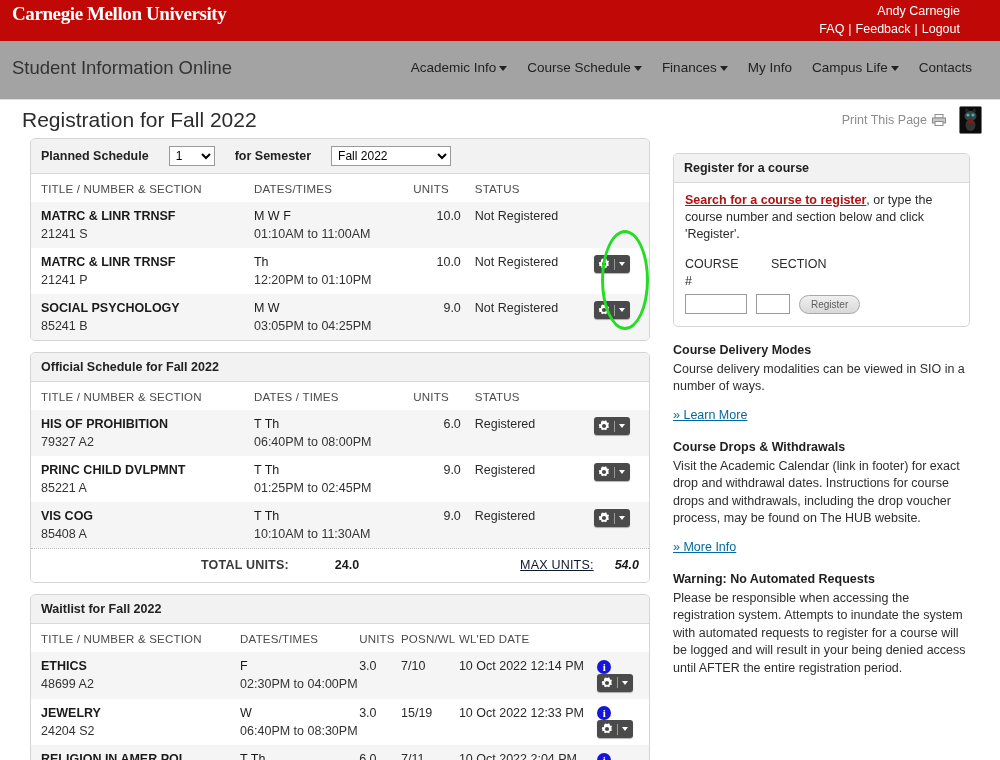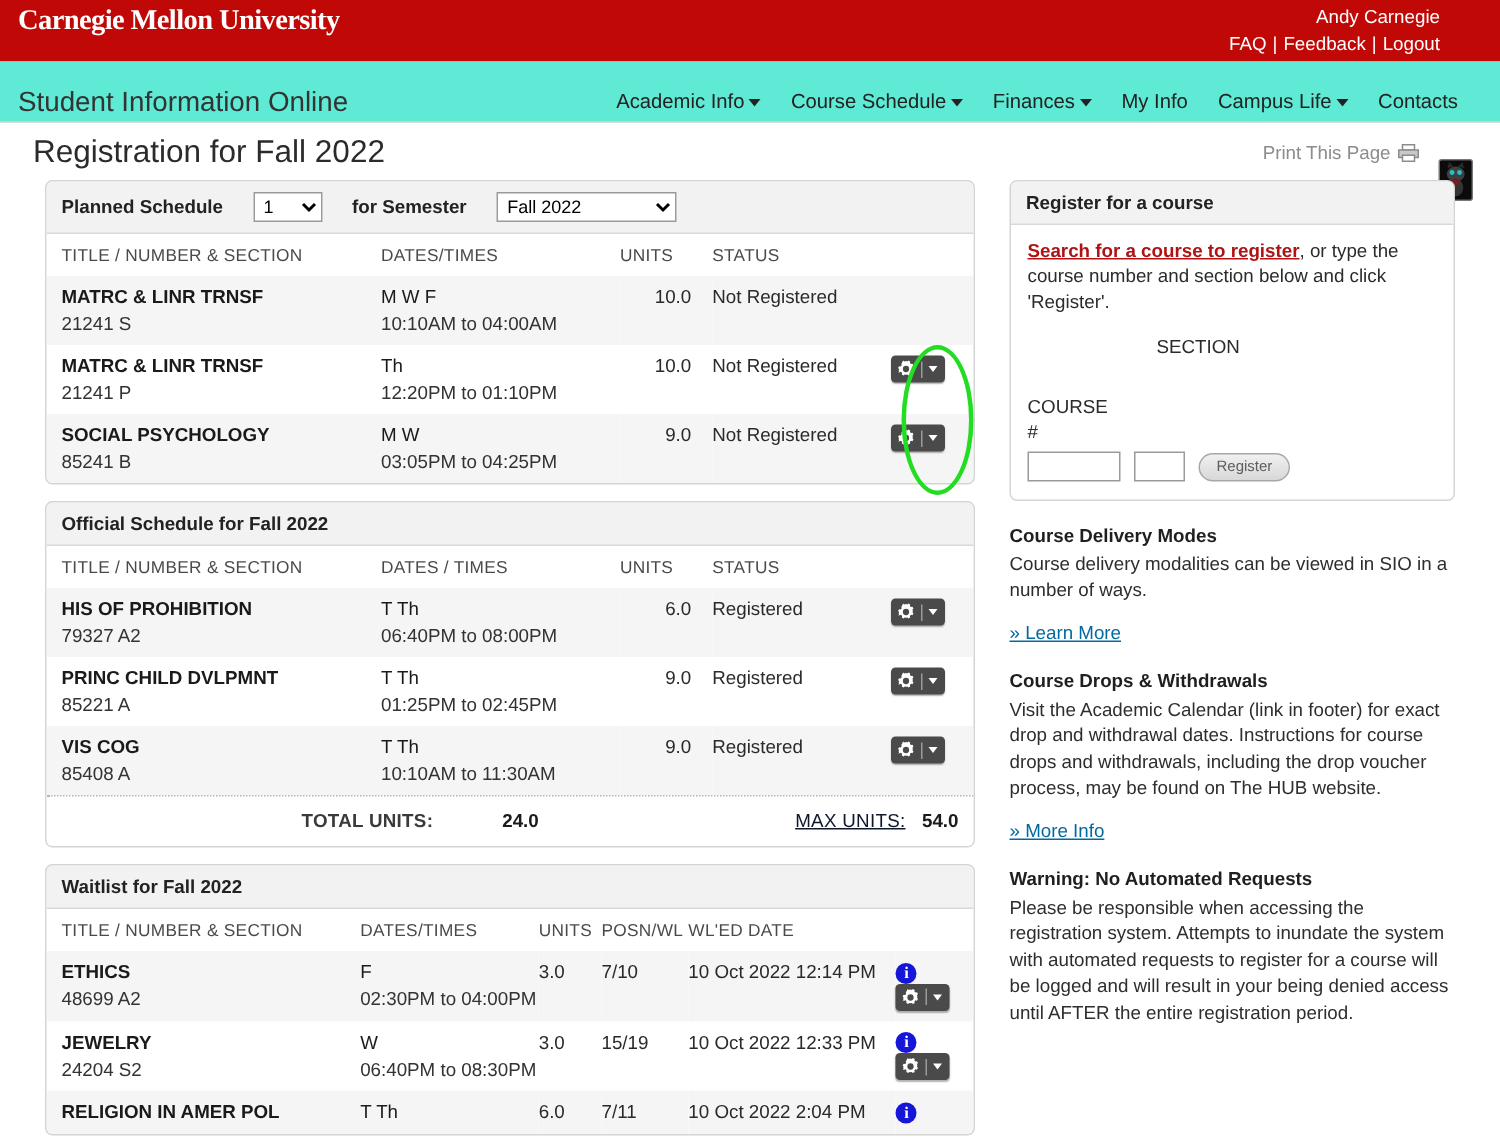--- a/index.html
+++ b/index.html
@@ -38,22 +38,22 @@
     line-height: 18px;
   }
   .user-block .uname { display: block; }
   .user-links { display: block; white-space: nowrap; }
   .user-links a { color:#ffffff; text-decoration: none; }
   .user-links .sep { padding: 0 4px; color:#ffffff; }
 
   
   .navbar {
     position: relative;
-    height: 41px;
-    background: #5eead4;
+    height: 59px;
+    background: #a3a3a3;
     border-bottom: 1px solid #dcdcdc;
     width: 1000px;
   }
   .sio-title {
     position: absolute;
     left: 12px; top: 16px;
     font-size: 18.5px;
     color: #333333;
     white-space: nowrap;
   }
@@ -122,21 +122,21 @@
     position: relative;
     width: 1000px;
   }
   .left-col {
     position: absolute;
     left: 30px; top: 0;
     width: 620px;
   }
   .right-col {
     position: absolute;
-    left: 673px; top: 0;
+    left: 673px; top: 15px;
     width: 297px;
   }
 
   
   .panel {
     border: 1px solid #d4d4d4;
     border-radius: 5px;
     background: #ffffff;
     margin-bottom: 11px;
     overflow: hidden;
@@ -237,27 +237,27 @@
     border-top: 1px dotted #b5b5b5;
     display: flex;
     align-items: center;
     font-size: 12.5px;
     padding: 9px 10px 10px 10px;
     background: #fff;
   }
   .tu-label { font-weight:bold; color:#3a3a3a; margin-left: 160px; letter-spacing:.2px;}
   .tu-value { font-weight:bold; color:#1a1a1a; margin-left: 46px; }
   .mu-label { margin-left:auto; font-weight:normal; color:#0f172a; letter-spacing:.2px;text-decoration:underline; }
-  .mu-value { font-weight:bold; color:#1a1a1a; margin-left:11px; }
+  .mu-value { font-weight:bold; color:#1a1a1a; margin-left:21px;font-style:italic; }
 
   
   .reg-panel .panel-body { padding: 9px 11px 12px 11px; font-size: 12.5px; line-height: 17px; color:#2b2b2b;}
   .reg-link { color:#b01313; text-decoration: underline; font-weight: bold; }
   .field-labels { display:flex; margin-top: 13px; font-size:12.5px; color:#2b2b2b; gap: 24px;}
-  .lbl-course { width: 62px; margin-top: 40px; }
+  .lbl-course { width: 62px; }
   .field-inputs { display:flex; margin-top: 4px; align-items:center; gap: 9px; }
   .inp {
     border: 1px solid #9a9a9a;
     background:#fff;
     height: 20px;
   }
   .inp-course { width: 62px; }
   .inp-section { width: 34px; }
   .reg-button {
     font-family:"Liberation Sans", sans-serif;
@@ -379,21 +379,21 @@
           </tr>
         </thead>
         <tbody>
           <tr class="alt">
             <td class="c-title">
               <span class="line1">MATRC &amp; LINR TRNSF</span>
               <span class="line2">21241 S</span>
             </td>
             <td class="c-dates">
               <span class="line1" style="font-weight:normal">M W F</span>
-              <span class="line2">10:10AM to 04:00AM</span>
+              <span class="line2">01:10AM to 11:00AM</span>
             </td>
             <td class="c-units">10.0</td>
             <td class="c-status status-not">Not Registered</td>
             <td class="c-act"></td>
           </tr>
           <tr>
             <td class="c-title">
               <span class="line1">MATRC &amp; LINR TRNSF</span>
               <span class="line2">21241 P</span>
             </td>

